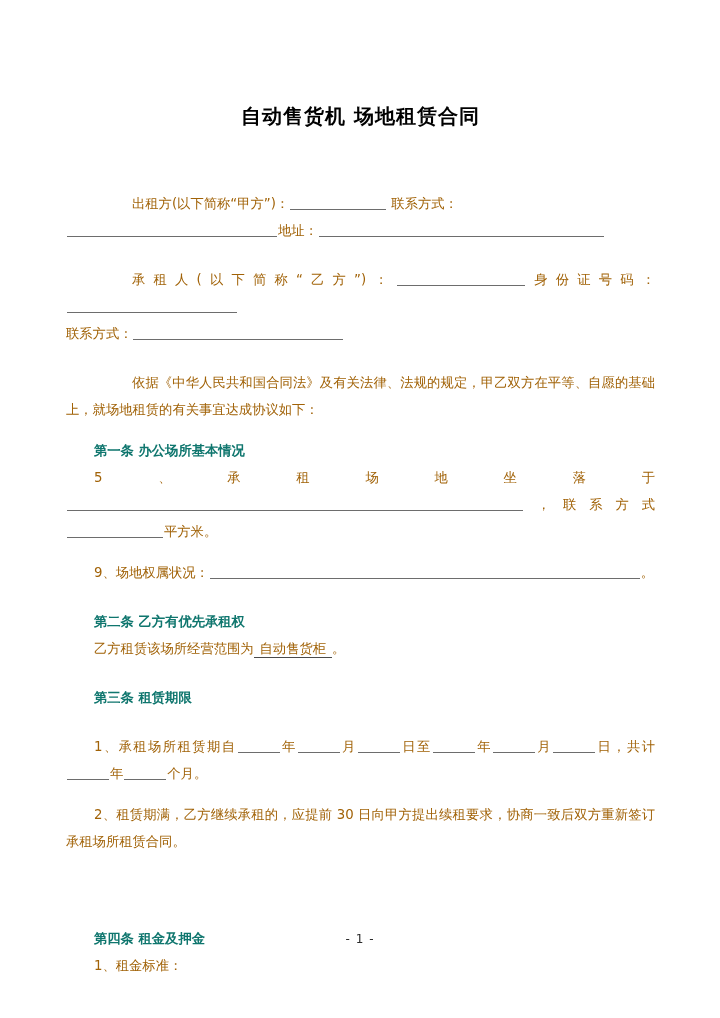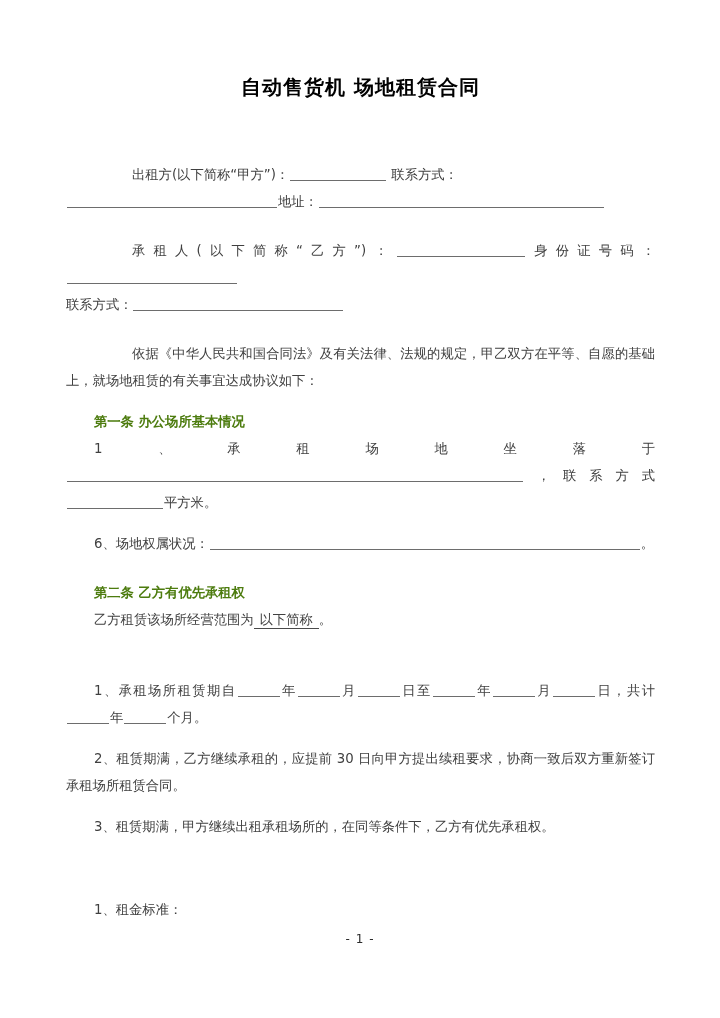--- a/index.html
+++ b/index.html
@@ -26,48 +26,48 @@
     top: 0;
     width: 589px;
   }
 
   
   .doc-title {
     text-align: center;
     font-size: 20px;
     font-weight: bold;
     letter-spacing: 1px;
-    margin-top: 74px;
+    margin-top: 103px;
     line-height: 1.3;
     color: #000;
   }
 
   
   p.para {
     font-size: 13.3px;
     line-height: 27px;
     margin: 0;
-    color: #404040;
+    color: #a16207;
     text-align: justify;
     word-break: break-all;
   }
   .ind1 { text-indent: 28px; }     
   .ind2 { text-indent: 66px; }
   .gap-s  { height: 14px; }
   .gap-m  { height: 22px; }
   .gap-l  { height: 34px; }
   .gap-xl { height: 48px; }
 
   h2.section {
     font-size: 13.3px;
     font-weight: bold;
     line-height: 27px;
     margin: 0;
     text-indent: 28px;
-    color: #4d7c0f;
+    color: #0f766e;
   }
 
   
   .blank {
     display: inline-block;
     border-bottom: 1px solid #6d6d6d;
     height: 13px;
     vertical-align: -2px;
     margin: 0 1px;
   }
@@ -124,56 +124,57 @@
     </p>
 
     <div class="gap-m"></div>
 
     <p class="para ind2">依据《中华人民共和国合同法》及有关法律、法规的规定，甲乙双方在平等、自愿的基础上，就场地租赁的有关事宜达成协议如下：</p>
 
     <div class="gap-s"></div>
 
     <h2 class="section">第一条  办公场所基本情况</h2>
     <p class="para ind1">
-      <span>1、承租场地坐落于</span><span class="blank b-f4"></span><span>，</span><span>联系方式</span><span class="blank b-m"></span><span>平方米。</span>
+      <span>5、承租场地坐落于</span><span class="blank b-f4"></span><span>，</span><span>联系方式</span><span class="blank b-m"></span><span>平方米。</span>
     </p>
 
     <div class="gap-s"></div>
 
     <p class="para ind1">
-      <span>6、场地权属状况：</span><span class="blank b-f3"></span><span>。</span>
+      <span>9、场地权属状况：</span><span class="blank b-f3"></span><span>。</span>
     </p>
 
     <div class="gap-m"></div>
 
     <h2 class="section">第二条  乙方有优先承租权</h2>
     <p class="para ind1">
-      <span>乙方租赁该场所经营范围为</span><span class="ulined">以下简称</span><span>。</span>
+      <span>乙方租赁该场所经营范围为</span><span class="ulined">自动售货柜</span><span>。</span>
     </p>
 
     <div class="gap-m"></div>
 
+    <h2 class="section">第三条  租赁期限</h2>
 
     <div class="gap-m"></div>
 
     <p class="para ind1">
       <span>1、承租场所租赁期自</span><span class="blank b-xs"></span><span>年</span><span class="blank b-xs"></span><span>月</span><span class="blank b-xs"></span><span>日至</span><span class="blank b-xs"></span><span>年</span><span class="blank b-xs"></span><span>月</span><span class="blank b-xs"></span><span>日，共计</span><span class="blank b-xs"></span><span>年</span><span class="blank b-xs"></span><span>个月。</span>
     </p>
 
     <div class="gap-s"></div>
 
     <p class="para ind1">2、租赁期满，乙方继续承租的，应提前 30 日向甲方提出续租要求，协商一致后双方重新签订承租场所租赁合同。</p>
 
     <div class="gap-s"></div>
 
-    <p class="para ind1">3、租赁期满，甲方继续出租承租场所的，在同等条件下，乙方有优先承租权。</p>
 
     <div class="gap-l"></div>
     <div class="gap-m"></div>
 
+    <h2 class="section">第四条  租金及押金</h2>
     <p class="para ind1">1、租金标准：</p>
 
     <div class="gap-s"></div>
 
   </div>
 
   <div class="page-footer">- 1 -</div>
 </div>
 
 </body></html>

